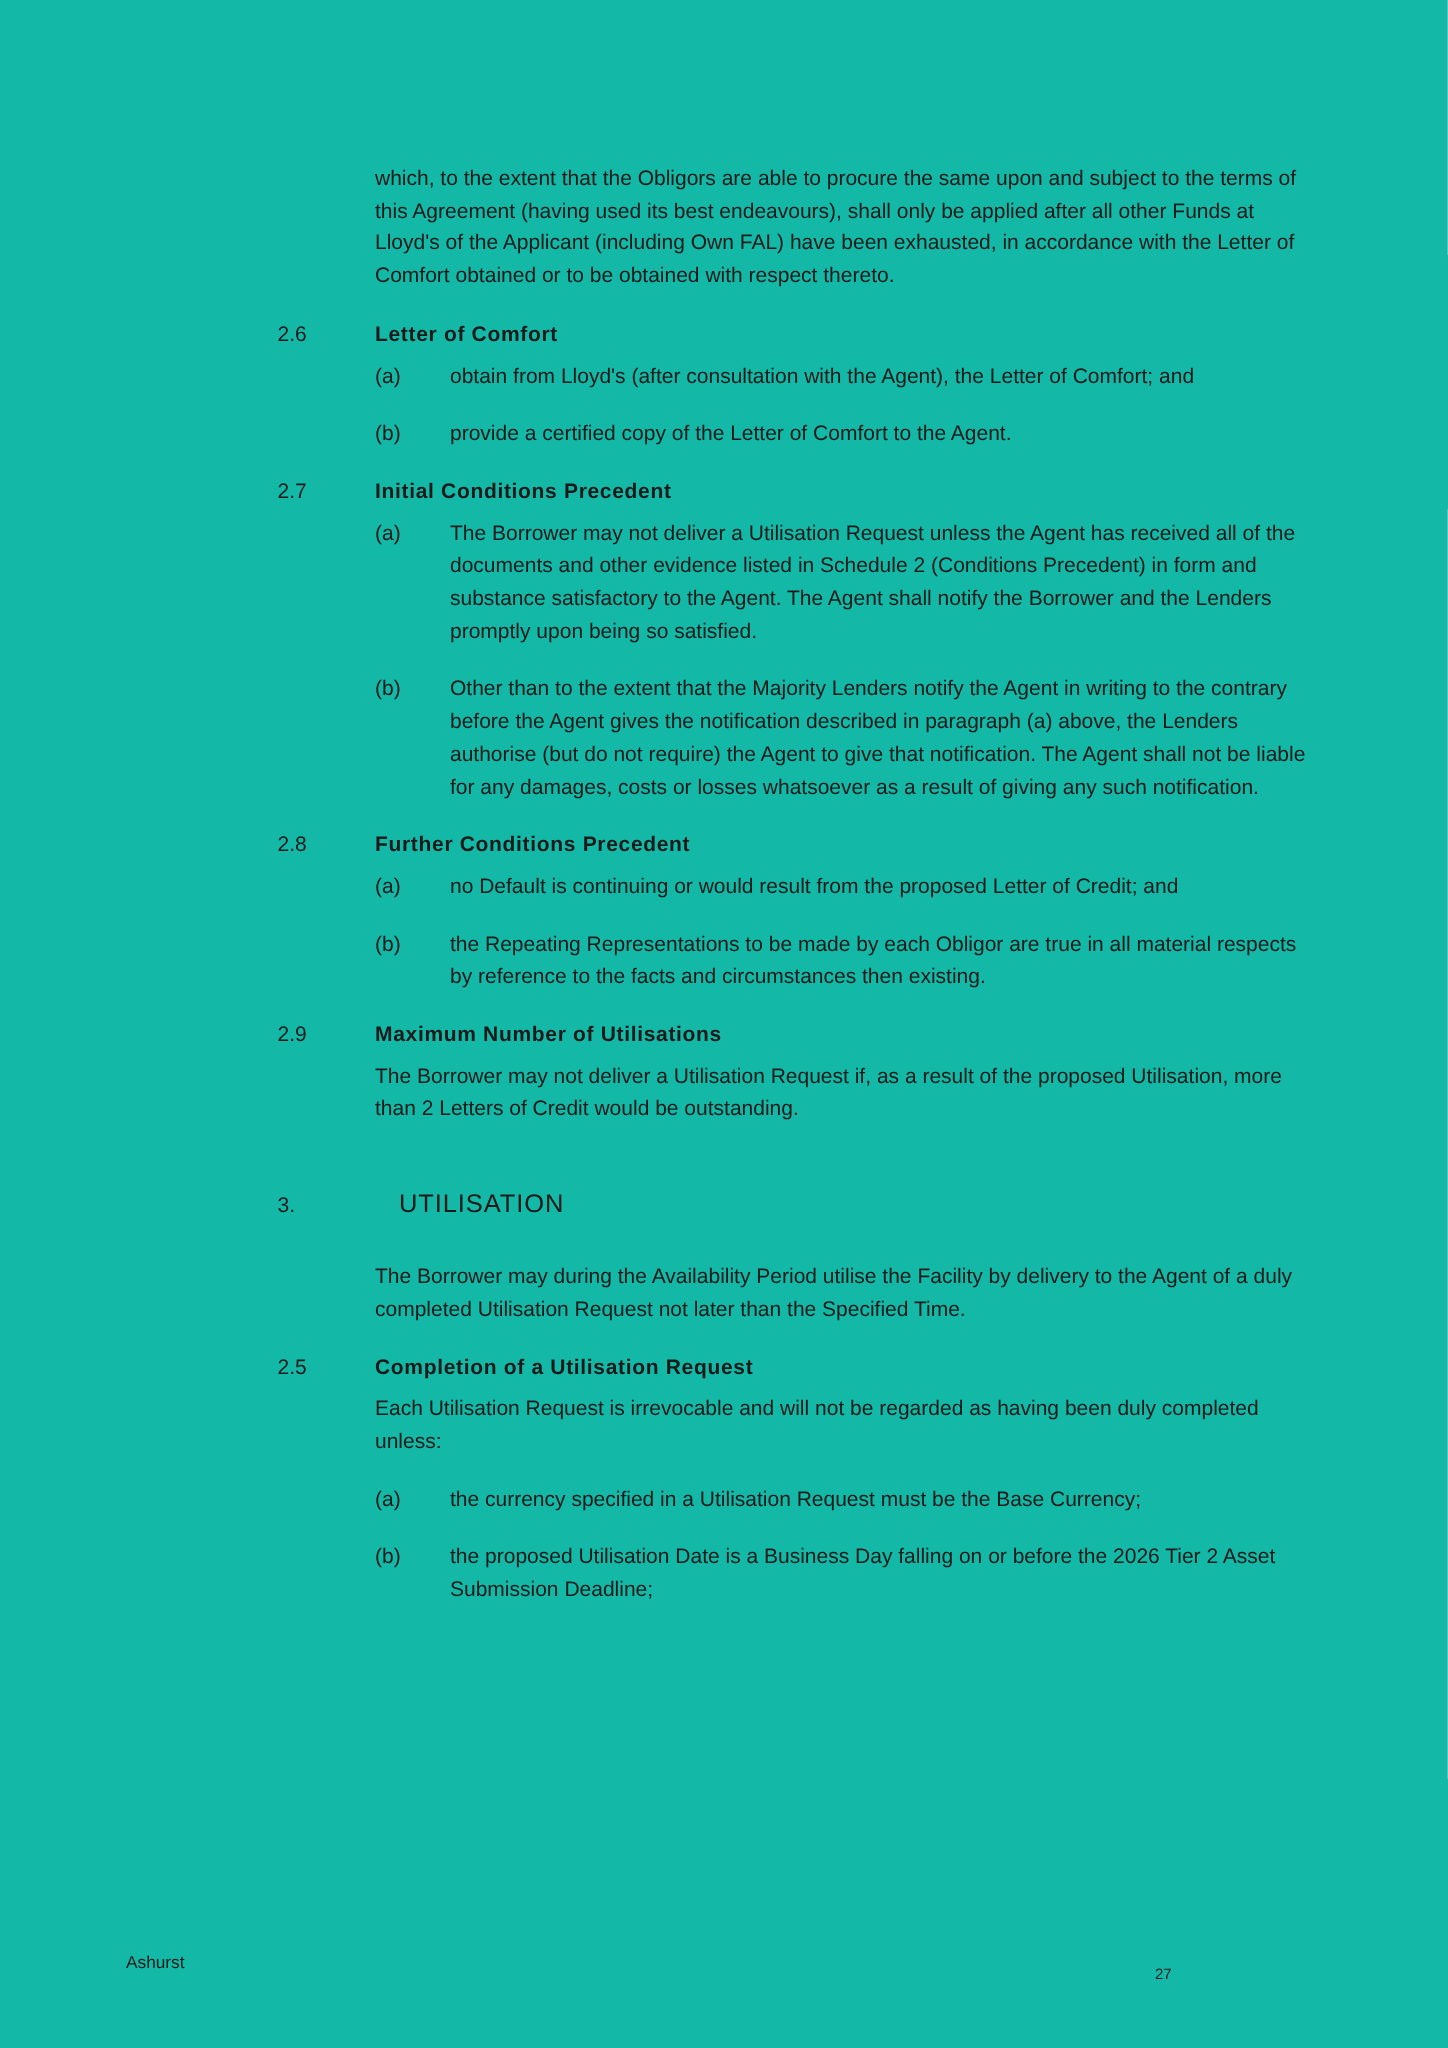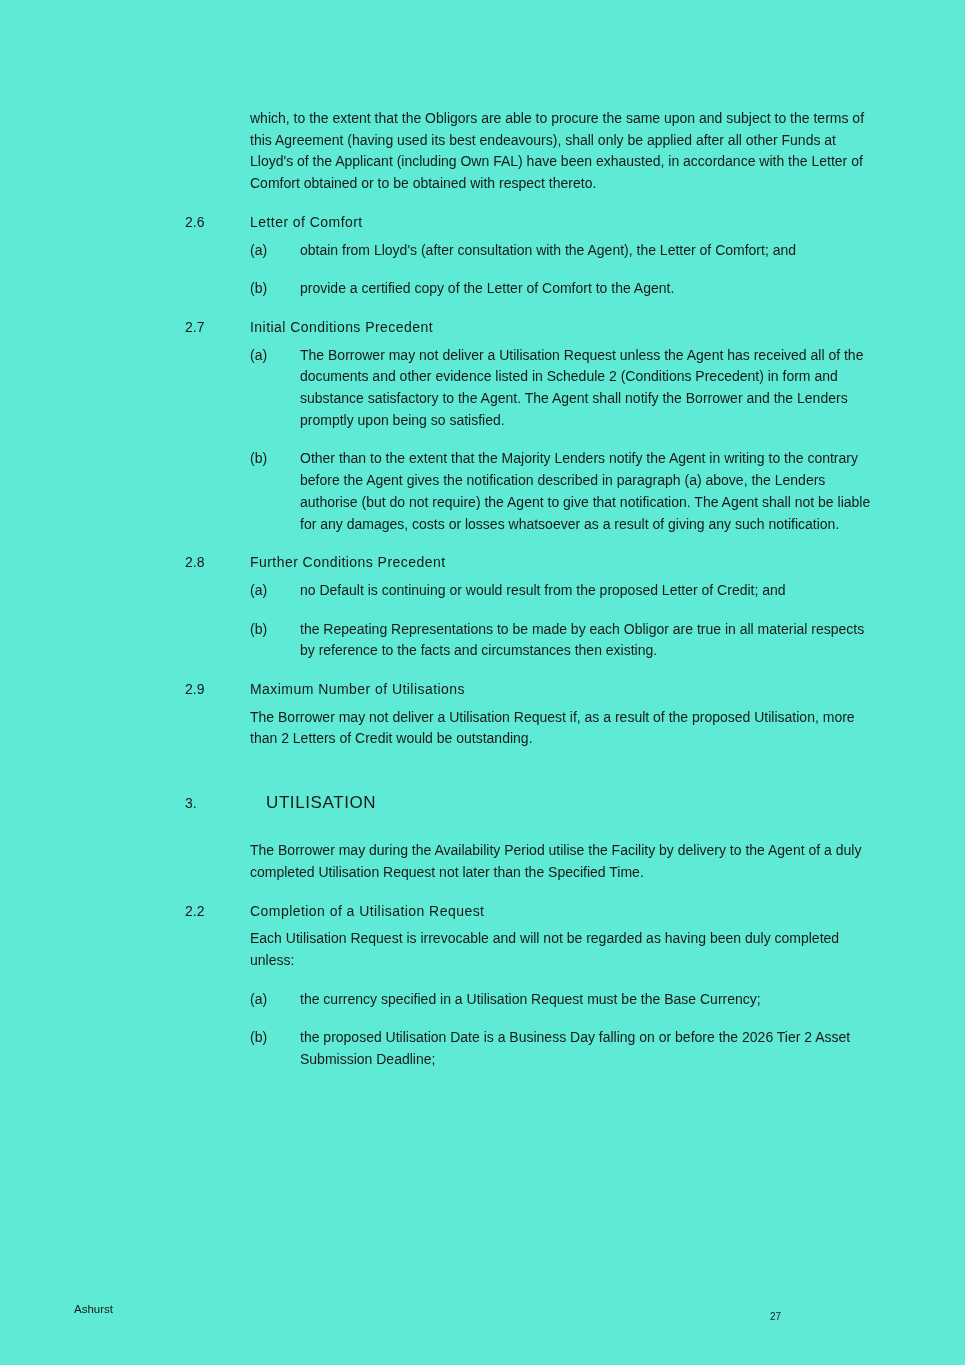--- a/index.html
+++ b/index.html
@@ -5,60 +5,60 @@
   html, body { margin: 0; padding: 0; }
   body {
     background: #ffffff;
     font-family: "Liberation Sans", sans-serif;
     color: #1a1a1a;
   }
   .page {
     position: relative;
     width: 965px;
     height: 1365px;
-    background: #5eead4;
+    background: #14b8a6;
     overflow: hidden;
   }
   .content {
     position: absolute;
     top: 108px;
     left: 185px;
     width: 687px;
     font-size: 14px;
     line-height: 21.7px;
   }
   .row { display: flex; align-items: baseline; }
   .num {
     flex: 0 0 65px;
     width: 65px;
   }
   .cbody { width: 622px; }
   p { margin: 0 0 17px 0; }
   .intro { width: 622px; margin-left: 65px; }
   h2.heading {
     font-size: 14px;
-    font-weight: normal;
+    font-weight: bold;
     letter-spacing: 0.45px;
     margin: 0 0 6px 0;
     line-height: 21.7px;
   }
   .section-row { margin-top: 9px; margin-bottom: 10px; }
   h1.section-heading {
     font-size: 17px;
     font-weight: normal;
     letter-spacing: 0.6px;
     margin: 16px;
     line-height: 22px;
   }
   .sub { display: flex; align-items: baseline; margin: 0 0 17px 0; }
   .sub-label { flex: 0 0 50px; width: 50px; }
   .sub-text { width: 572px; margin: 0; }
   .footer-brand {
     position: absolute;
-    left: 74px;
+    left: 84px;
     top: 1303px;
     font-size: 11.5px;
   }
   .page-number {
     position: absolute;
     left: 770px;
     top: 1311px;
     font-size: 10px;
   }
 </style>
@@ -154,21 +154,21 @@
       <div class="row">
         <span class="num"></span>
         <div class="cbody">
           <p>The Borrower may during the Availability Period utilise the Facility by delivery to the Agent of a duly completed Utilisation Request not later than the Specified Time.</p>
         </div>
       </div>
     </section>
 
     <section>
       <div class="row">
-        <span class="num">2.2</span>
+        <span class="num">2.5</span>
         <h2 class="heading">Completion of a Utilisation Request</h2>
       </div>
       <div class="row">
         <span class="num"></span>
         <div class="cbody">
           <p>Each Utilisation Request is irrevocable and will not be regarded as having been duly completed unless:</p>
           <div class="sub">
             <span class="sub-label">(a)</span>
             <p class="sub-text">the currency specified in a Utilisation Request must be the Base Currency;</p>
           </div>

